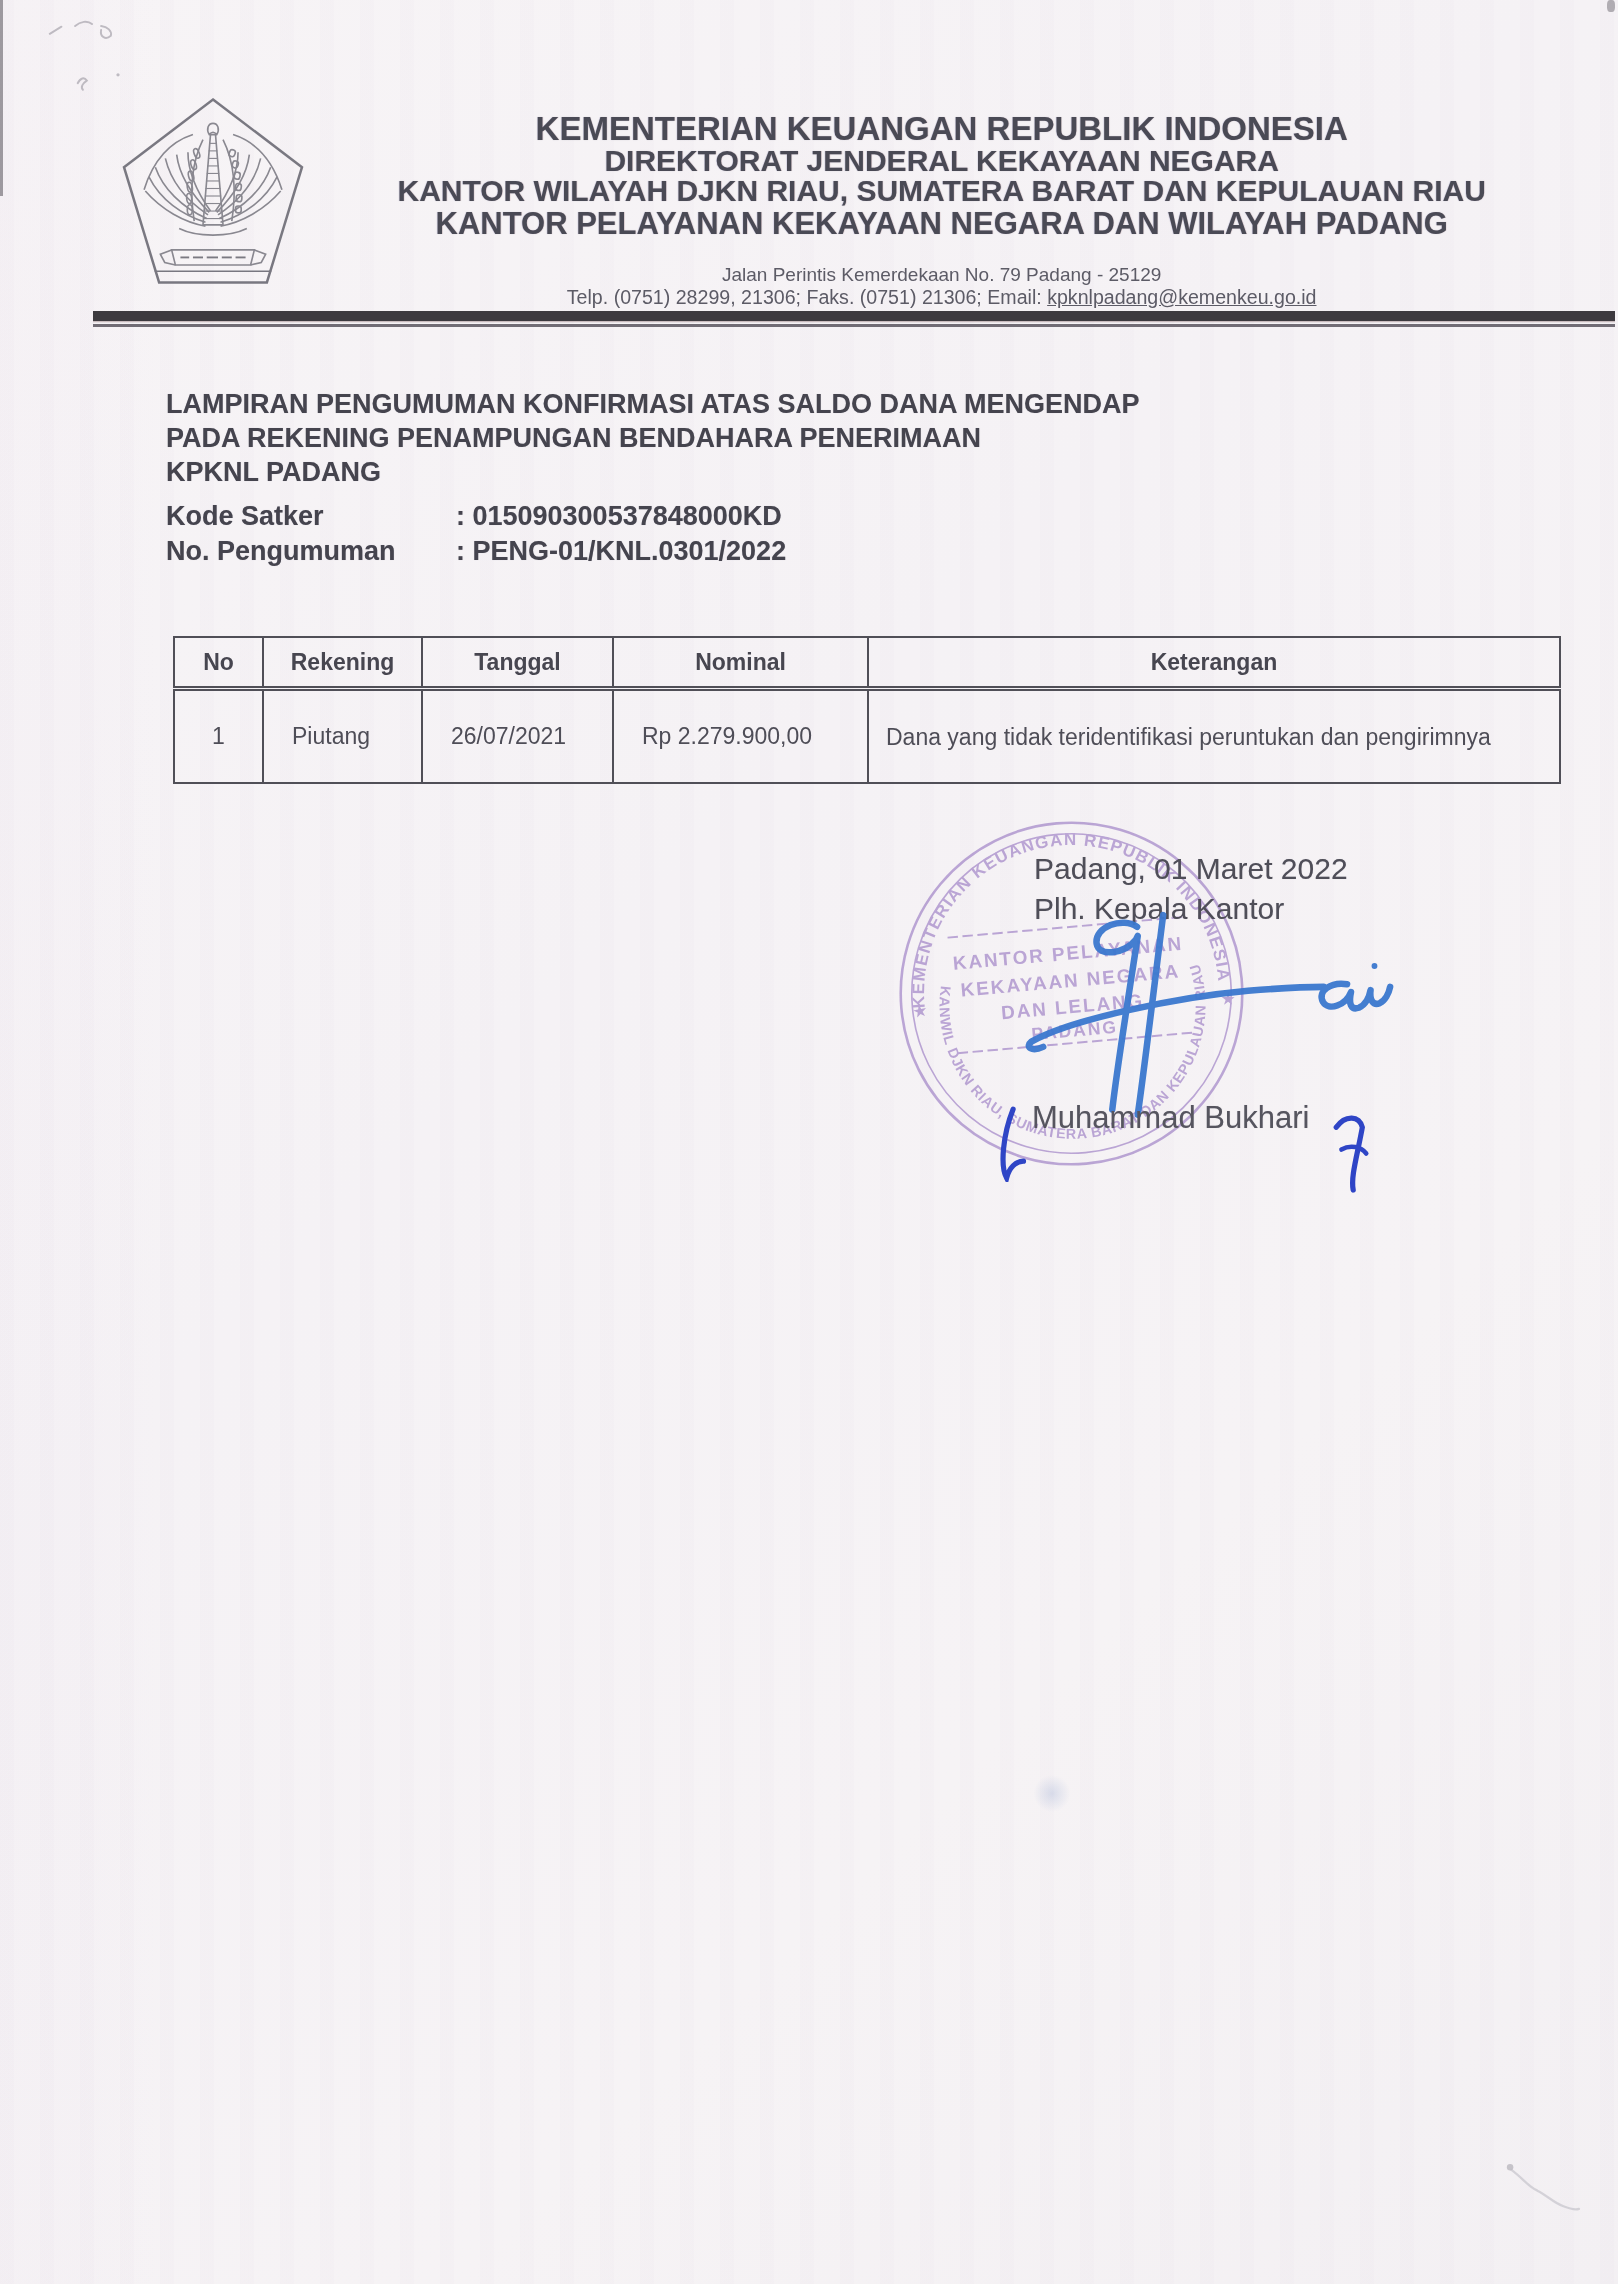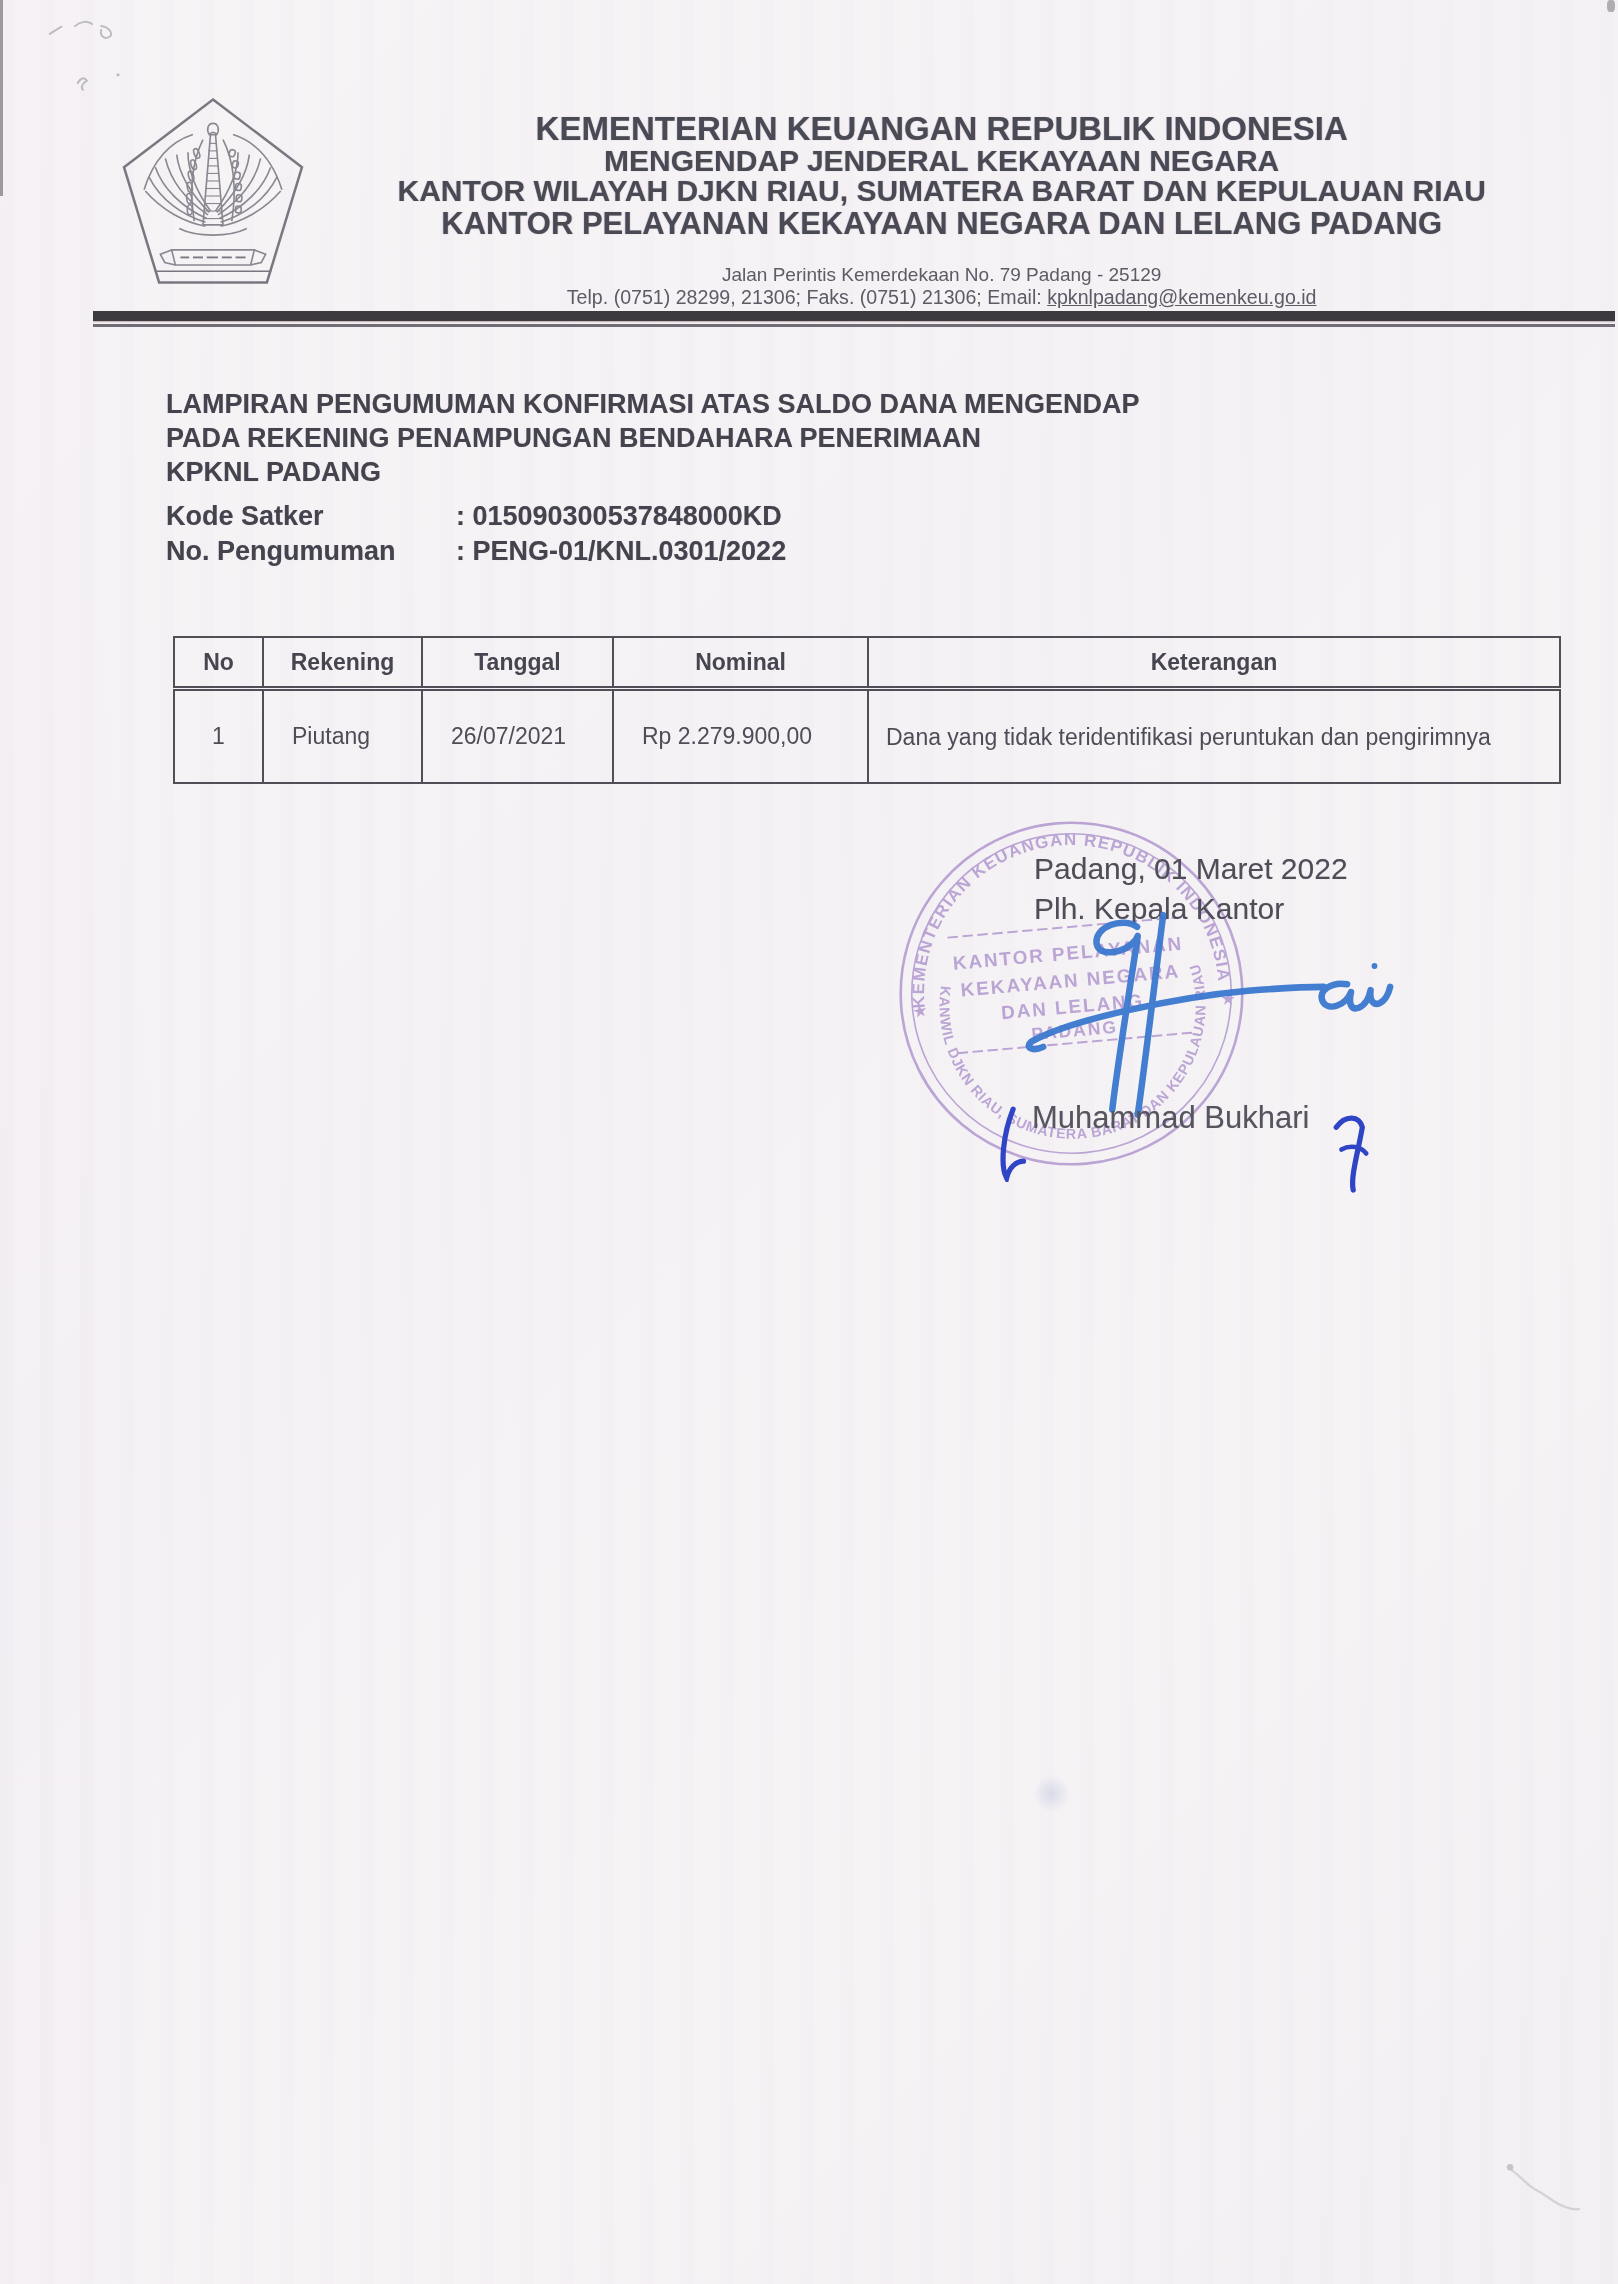--- a/index.html
+++ b/index.html
@@ -153,23 +153,23 @@
       <g stroke="#5d5c66" stroke-width="3" opacity=".8">
         <line x1="98" y1="262" x2="112" y2="262"></line>
           <line x1="118" y1="262" x2="134" y2="262"></line>
         <line x1="140" y1="262" x2="158" y2="262"></line>
           <line x1="164" y1="262" x2="180" y2="262"></line>
         <line x1="186" y1="262" x2="202" y2="262"></line>
       </g>
     </svg>
 
     <div class="abs lh-text lh1">KEMENTERIAN KEUANGAN REPUBLIK INDONESIA</div>
-    <div class="abs lh-text lh2">MENGENDAP JENDERAL KEKAYAAN NEGARA</div>
+    <div class="abs lh-text lh2">DIREKTORAT JENDERAL KEKAYAAN NEGARA</div>
     <div class="abs lh-text lh3">KANTOR WILAYAH DJKN RIAU, SUMATERA BARAT DAN KEPULAUAN RIAU</div>
-    <div class="abs lh-text lh4">KANTOR PELAYANAN KEKAYAAN NEGARA DAN LELANG PADANG</div>
+    <div class="abs lh-text lh4">KANTOR PELAYANAN KEKAYAAN NEGARA DAN WILAYAH PADANG</div>
 
     <div class="abs lh-addr">Jalan Perintis Kemerdekaan No. 79 Padang - 25129</div>
     <div class="abs lh-contact"><span>Telp. (0751) 28299, 21306; Faks. (0751) 21306; Email: </span><span class="email">kpknlpadang@kemenkeu.go.id</span></div>
 
     <div class="abs rule-thick"></div>
     <div class="abs rule-thin"></div>
   </header>
 
   <section>
     <div class="abs doc-title">

